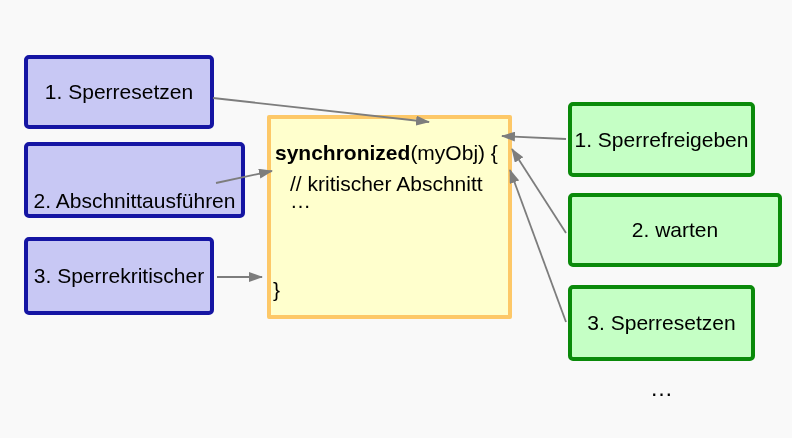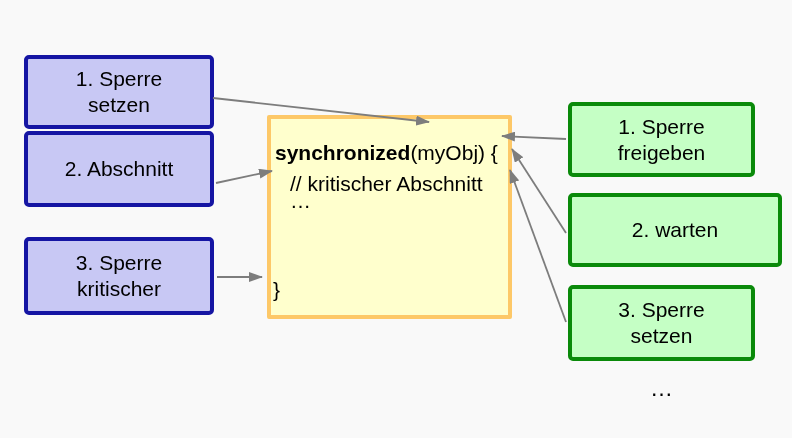--- a/index.html
+++ b/index.html
@@ -13,37 +13,37 @@
     background: var(--background, #f9f9f9);
     font-family: "Liberation Sans", sans-serif;
     color: var(--text, #000);
     overflow: hidden;
   }
   .box {
     position: absolute;
     box-sizing: border-box;
     border-radius: 5px;
     display: flex;
-    flex-direction: column;
+    flex-direction: row;
     align-items: center;
     justify-content: center;
     text-align: center;
     font-size: 21px;
     line-height: 26px;
   }
   .box-blue {
     background: var(--left-box-fill, #c8c8f4);
     border: 4px solid var(--left-box-border, #1515a3);
   }
   .box-green {
     background: var(--right-box-fill, #c5ffc5);
     border: 4px solid var(--right-box-border, #0a8a0a);
   }
   .blue1 { left: 24px;  top: 55px;  width: 190px; height: 74px; }
-  .blue2 { left: 24px;  top: 131px; width: 190px; height: 76px; }
+  .blue2 { left: 24px;  top: 142px; width: 221px; height: 76px; align-items: flex-end; }
   .blue3 { left: 24px;  top: 237px; width: 190px; height: 78px; }
   .green1 { left: 568px; top: 102px; width: 187px; height: 75px; }
   .green2 { left: 568px; top: 193px; width: 214px; height: 74px; }
   .green3 { left: 568px; top: 285px; width: 187px; height: 76px; }
   .code-box {
     position: absolute;
     box-sizing: border-box;
     left: 267px;
     top: 115px;
     width: 245px;
@@ -92,20 +92,21 @@
 <body>
 
 <div class="canvas">
 
   <div class="box box-blue blue1">
     <div>1. Sperre</div>
     <div>setzen</div>
   </div>
   <div class="box box-blue blue2">
     <div>2. Abschnitt</div>
+    <div>ausführen</div>
   </div>
   <div class="box box-blue blue3">
     <div>3. Sperre</div>
     <div>kritischer</div>
   </div>
 
   <div class="code-box">
     <div class="code-line cl1"><span class="kw">synchronized</span><span>(myObj) {</span></div>
     <div class="code-line cl2">// kritischer Abschnitt</div>
     <div class="code-line cl3">…</div>

